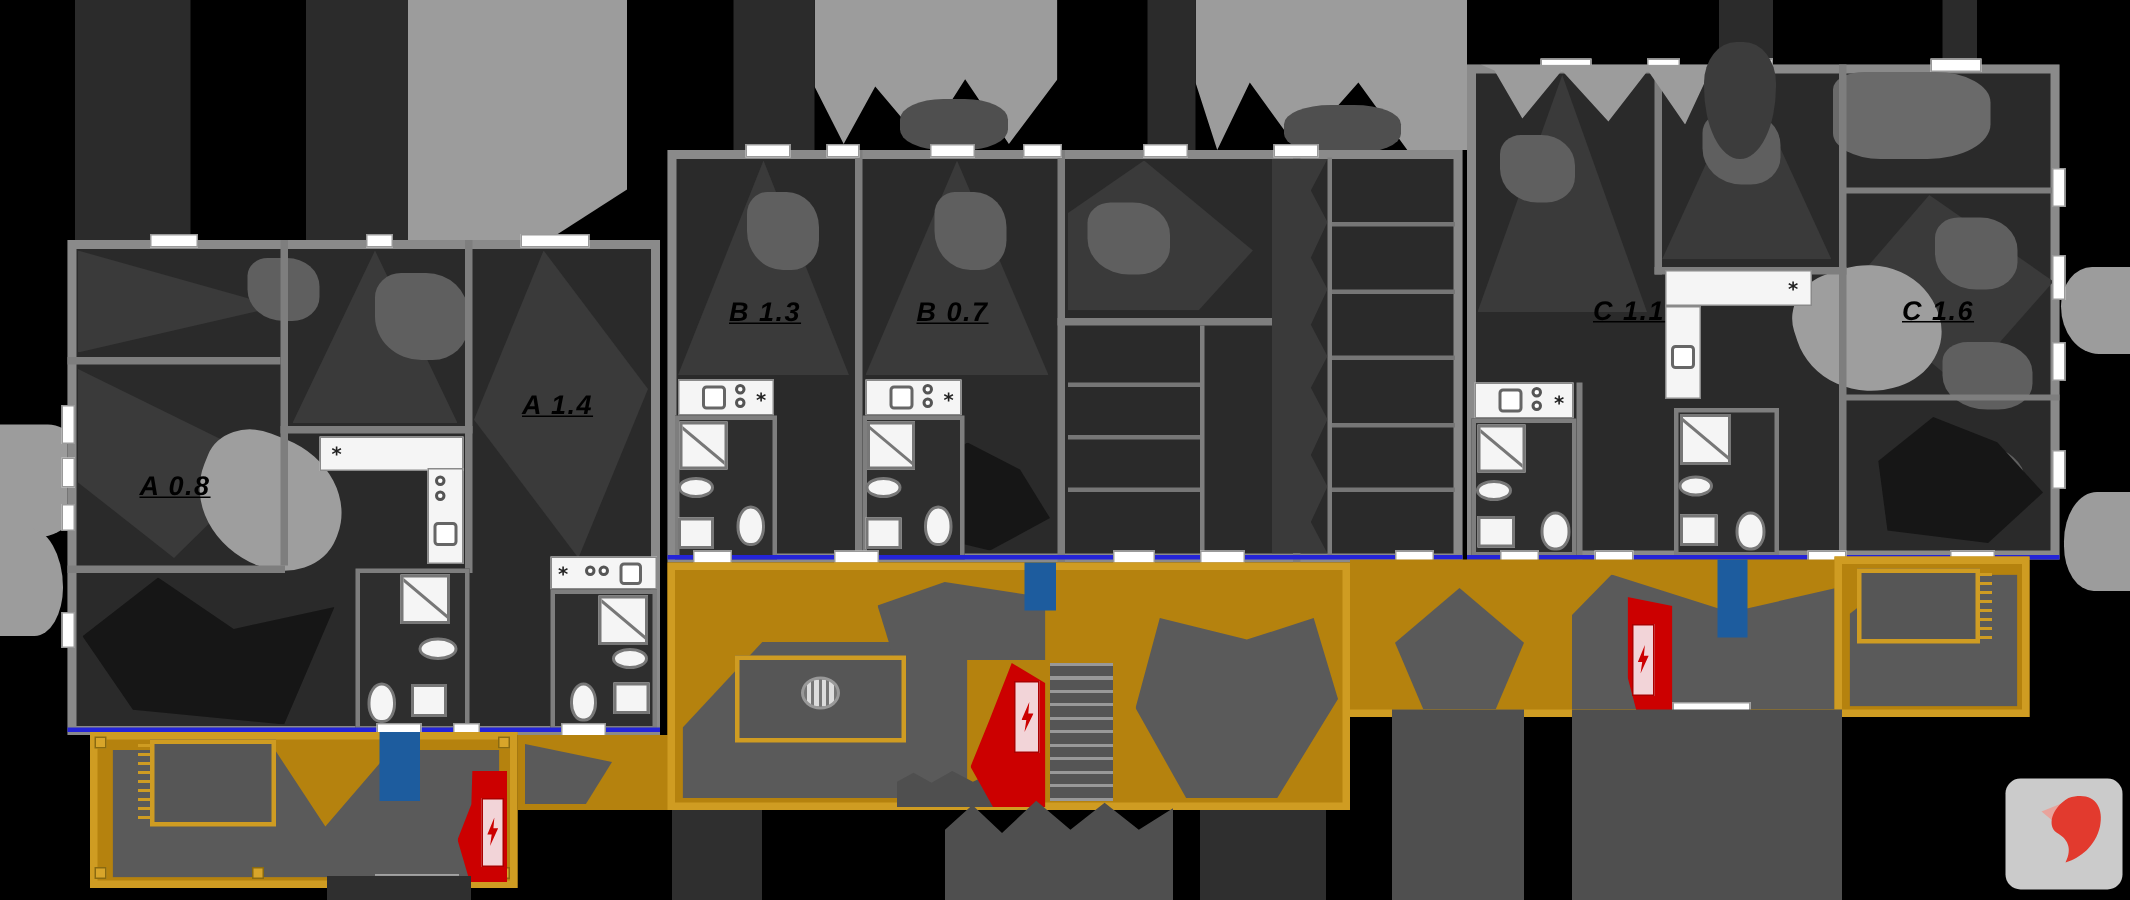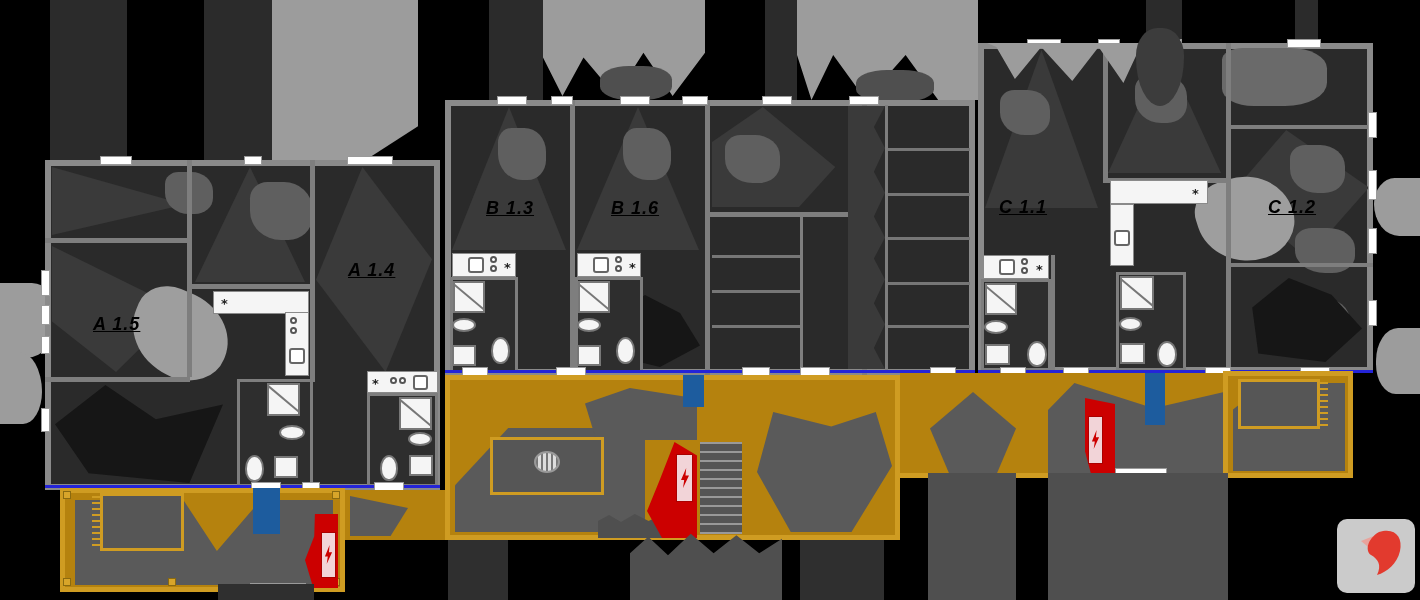--- a/index.html
+++ b/index.html
@@ -121,21 +121,21 @@
   <div class="abs open" style="left:347px;top:156px;width:46px;height:9px;"></div>
   <div class="abs open" style="left:41px;top:270px;width:9px;height:26px;"></div>
   <div class="abs open" style="left:41px;top:305px;width:9px;height:20px;"></div>
   <div class="abs open" style="left:41px;top:336px;width:9px;height:18px;"></div>
   <div class="abs open" style="left:41px;top:408px;width:9px;height:24px;"></div>
   <div class="abs bline" style="left:45px;top:485px;width:395px;height:3px;"></div>
   <div class="abs open" style="left:251px;top:482px;width:30px;height:9px;"></div>
   <div class="abs open" style="left:302px;top:482px;width:18px;height:9px;"></div>
   <div class="abs open" style="left:374px;top:482px;width:30px;height:9px;"></div>
 
-  <div class="abs lab" style="left:93px;top:314px;">A 1.5</div>
+  <div class="abs lab" style="left:93px;top:314px;">A 0.8</div>
   <div class="abs lab" style="left:348px;top:260px;">A 1.4</div>
 
   <div class="abs blk" style="left:445px;top:100px;width:530px;height:275px;"></div>
   <div class="abs shade" style="left:452px;top:107px;width:114px;height:143px;clip-path:polygon(50% 0,100% 100%,0 100%);"></div>
   <div class="abs shade" style="left:577px;top:107px;width:122px;height:143px;clip-path:polygon(50% 0,100% 100%,0 100%);"></div>
   <div class="abs shade" style="left:712px;top:107px;width:145px;height:100px;clip-path:polygon(35% 0,85% 60%,60% 100%,0 100%,0 35%);"></div>
   <div class="abs mid" style="left:498px;top:128px;width:48px;height:52px;"></div>
   <div class="abs mid" style="left:623px;top:128px;width:48px;height:52px;"></div>
   <div class="abs mid" style="left:725px;top:135px;width:55px;height:48px;"></div>
   <div class="abs dk" style="left:600px;top:295px;width:100px;height:72px;clip-path:polygon(10% 30%,45% 0,80% 25%,100% 70%,60% 100%,0 80%);"></div>
@@ -191,21 +191,21 @@
   <div class="abs open" style="left:762px;top:96px;width:30px;height:9px;"></div>
   <div class="abs open" style="left:849px;top:96px;width:30px;height:9px;"></div>
   <div class="abs bline" style="left:445px;top:370px;width:530px;height:3px;"></div>
   <div class="abs open" style="left:462px;top:367px;width:26px;height:9px;"></div>
   <div class="abs open" style="left:556px;top:367px;width:30px;height:9px;"></div>
   <div class="abs open" style="left:742px;top:367px;width:28px;height:9px;"></div>
   <div class="abs open" style="left:800px;top:367px;width:30px;height:9px;"></div>
   <div class="abs open" style="left:930px;top:367px;width:26px;height:9px;"></div>
 
   <div class="abs lab" style="left:486px;top:198px;">B 1.3</div>
-  <div class="abs lab" style="left:611px;top:198px;">B 1.6</div>
+  <div class="abs lab" style="left:611px;top:198px;">B 0.7</div>
 
   <div class="abs blk" style="left:978px;top:43px;width:395px;height:330px;"></div>
   <div class="abs shade" style="left:985px;top:50px;width:113px;height:158px;clip-path:polygon(50% 0,100% 100%,0 100%);"></div>
   <div class="abs shade" style="left:1108px;top:50px;width:113px;height:123px;clip-path:polygon(50% 0,100% 100%,0 100%);"></div>
   <div class="abs shade" style="left:1231px;top:130px;width:138px;height:128px;clip-path:polygon(40% 0,100% 45%,55% 100%,0 50%);"></div>
   <div class="abs mid" style="left:1000px;top:90px;width:50px;height:45px;"></div>
   <div class="abs mid" style="left:1135px;top:75px;width:52px;height:48px;"></div>
   <div class="abs mid" style="left:1222px;top:48px;width:105px;height:58px;border-radius:20% 35% 40% 30%;background:#6a6a6a;"></div>
   <div class="abs mid" style="left:1290px;top:145px;width:55px;height:48px;"></div>
   <div class="abs mid" style="left:1295px;top:228px;width:60px;height:45px;"></div>
@@ -253,22 +253,22 @@
   <div class="abs open" style="left:1368px;top:112px;width:9px;height:26px;"></div>
   <div class="abs open" style="left:1368px;top:170px;width:9px;height:30px;"></div>
   <div class="abs open" style="left:1368px;top:228px;width:9px;height:26px;"></div>
   <div class="abs open" style="left:1368px;top:300px;width:9px;height:26px;"></div>
   <div class="abs bline" style="left:978px;top:370px;width:395px;height:3px;"></div>
   <div class="abs open" style="left:1000px;top:367px;width:26px;height:9px;"></div>
   <div class="abs open" style="left:1063px;top:367px;width:26px;height:9px;"></div>
   <div class="abs open" style="left:1205px;top:367px;width:26px;height:9px;"></div>
   <div class="abs open" style="left:1300px;top:367px;width:30px;height:9px;"></div>
 
-  <div class="abs lab" style="left:999px;top:197px;">C 1.1</div>
-  <div class="abs lab" style="left:1268px;top:197px;">C 1.2</div>
+  <div class="abs lab" style="left:1062px;top:197px;">C 1.1</div>
+  <div class="abs lab" style="left:1268px;top:197px;">C 1.6</div>
 
   <div class="abs canopy" style="left:987px;top:43px;width:155px;height:40px;clip-path:polygon(0 0,100% 0,88% 100%,72% 10%,55% 95%,35% 10%,18% 90%,6% 10%);"></div>
   <div class="abs" style="left:1136px;top:28px;width:48px;height:78px;background:#3c3c3c;border-radius:45% 45% 50% 50%/35% 35% 62% 62%;"></div>
 
   <div class="abs terr tf" style="left:60px;top:488px;width:285px;height:104px;"></div>
   <div class="abs tsh" style="left:75px;top:500px;width:258px;height:85px;clip-path:polygon(0 0,42% 0,55% 60%,72% 0,100% 0,100% 100%,0 100%);"></div>
   <div class="abs bed" style="left:100px;top:493px;width:84px;height:58px;"></div>
   <div class="abs hatchL" style="left:92px;top:496px;width:8px;height:52px;"></div>
   <div class="abs post" style="left:63px;top:491px;width:8px;height:8px;"></div>
   <div class="abs post" style="left:63px;top:578px;width:8px;height:8px;"></div>

